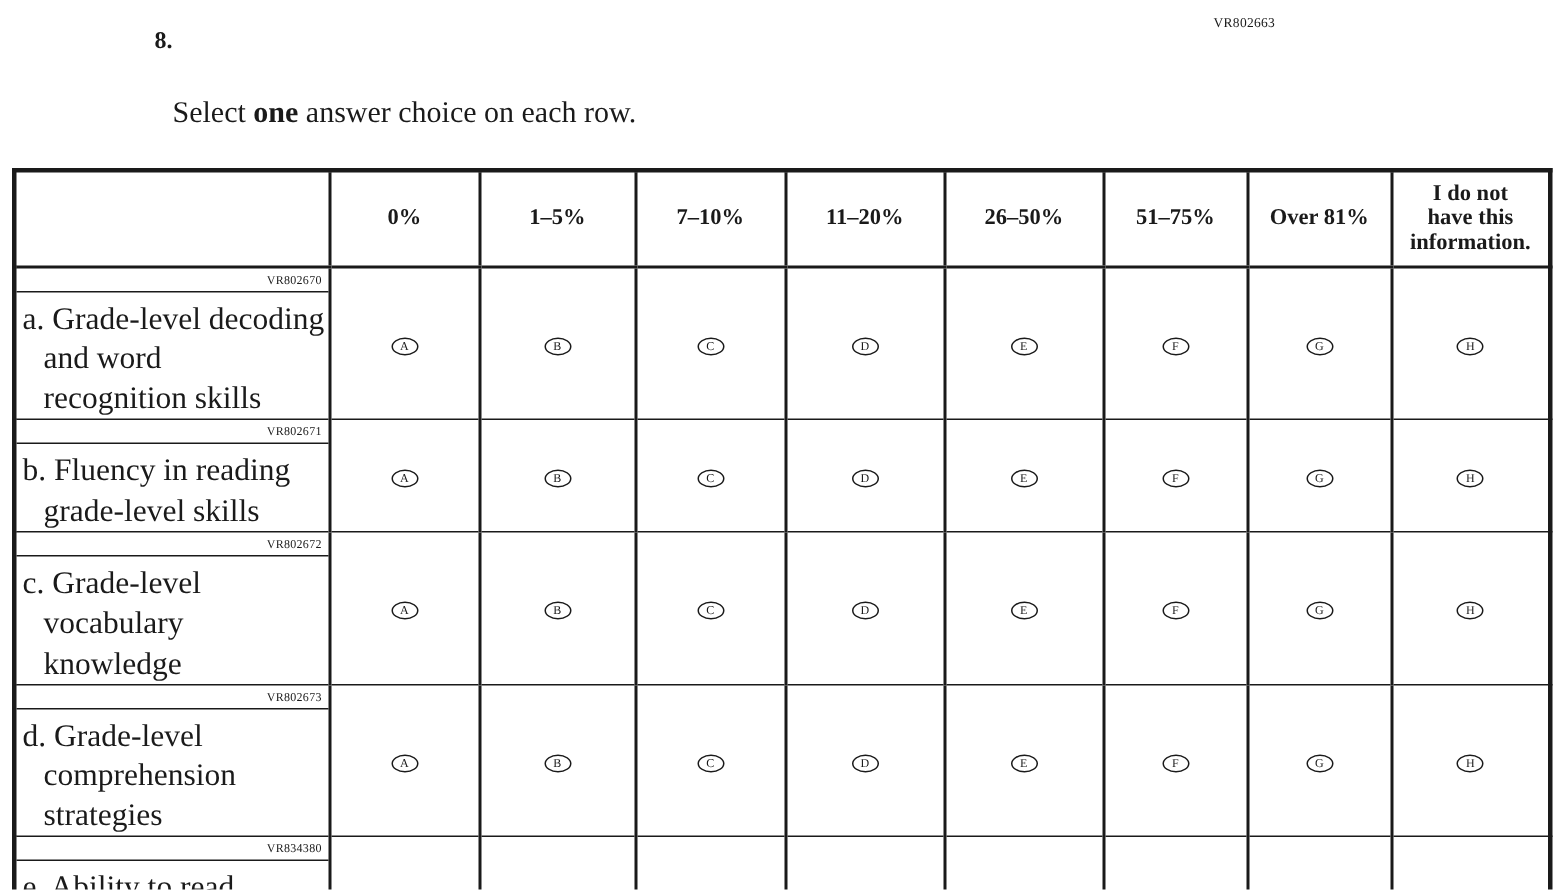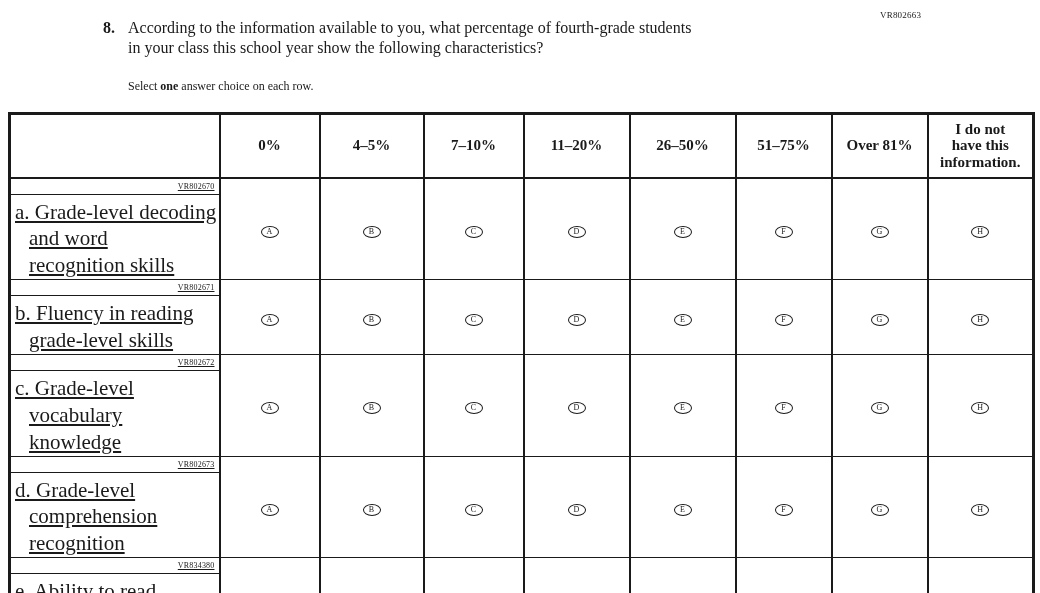--- a/index.html
+++ b/index.html
@@ -11,21 +11,21 @@
     width: 1040px;
     height: 593px;
     position: relative;
     overflow: hidden;
     font-family: "Liberation Serif", "DejaVu Serif", serif;
     color: #1a1a1a;
   }
   .page-code {
     position: absolute;
     top: 10px;
-    left: 880px;
+    left: 809px;
     font-size: 9px;
     letter-spacing: 0.2px;
   }
   .question {
     position: absolute;
     top: 18px;
     left: 103px;
     width: 760px;
     display: flex;
     font-size: 16px;
@@ -35,23 +35,22 @@
     font-weight: bold;
     width: 25px;
     flex: 0 0 25px;
   }
   .qtext {
     white-space: pre-line;
   }
   .instruction {
     position: absolute;
     top: 64px;
-    left: 128px;
-    font-size: 12px;
-    margin-top: 15px;
+    left: 115px;
+    font-size: 20px;
   }
   .instruction b { font-weight: bold; }
 
   table.grid {
     position: absolute;
     top: 112px;
     left: 8px;
     width: 1024px;
     border-collapse: collapse;
     table-layout: fixed;
@@ -69,21 +68,20 @@
     font-weight: bold;
     vertical-align: middle;
   }
   th.info-header {
     white-space: pre-line;
     line-height: 1.12;
     font-size: 15px;
   }
   td.label-cell {
     vertical-align: top;
-    text-decoration: underline;
   }
   .code-strip {
     height: 16px;
     box-sizing: border-box;
     border-bottom: 1px solid #1a1a1a;
     font-size: 8px;
     text-align: right;
     padding: 3px 4px 0 0;
     letter-spacing: 0.2px;
   }
@@ -110,22 +108,20 @@
     font-weight: normal;
   }
 </style>
 </head>
 <body>
 
 <div class="page-code">VR802663</div>
 
 <div class="question">
   <span class="qnum">8.</span>
-  <div class="qtext">According to the information available to you, what percentage of fourth-grade students
-in your class this school year show the following characteristics?</div>
 </div>
 
 <div class="instruction"><span>Select </span><b>one</b><span> answer choice on each row.</span></div>
 
 <table class="grid">
   <colgroup>
     <col style="width:210px">
     <col style="width:100px">
     <col style="width:104px">
     <col style="width:100px">
@@ -133,21 +129,21 @@
     <col style="width:106px">
     <col style="width:96px">
     <col style="width:96px">
     <col style="width:106px">
   </colgroup>
 
   <tbody>
       <tr style="height:64px">
     <th></th>
     <th>0%</th>
-    <th>4–5%</th>
+    <th>1–5%</th>
     <th>7–10%</th>
     <th>11–20%</th>
     <th>26–50%</th>
     <th>51–75%</th>
     <th>Over 81%</th>
     <th class="info-header">I do not
 have this
 information.</th>
   </tr>
 
@@ -199,21 +195,21 @@
     <td class="opt"><span class="bubble">F</span></td>
     <td class="opt"><span class="bubble">G</span></td>
     <td class="opt"><span class="bubble">H</span></td>
   </tr>
 
   <tr style="height:84px">
     <td class="label-cell">
       <div class="code-strip">VR802673</div>
       <div class="row-label">d. Grade-level
 comprehension
-recognition</div>
+strategies</div>
     </td>
     <td class="opt"><span class="bubble">A</span></td>
     <td class="opt"><span class="bubble">B</span></td>
     <td class="opt"><span class="bubble">C</span></td>
     <td class="opt"><span class="bubble">D</span></td>
     <td class="opt"><span class="bubble">E</span></td>
     <td class="opt"><span class="bubble">F</span></td>
     <td class="opt"><span class="bubble">G</span></td>
     <td class="opt"><span class="bubble">H</span></td>
   </tr>

